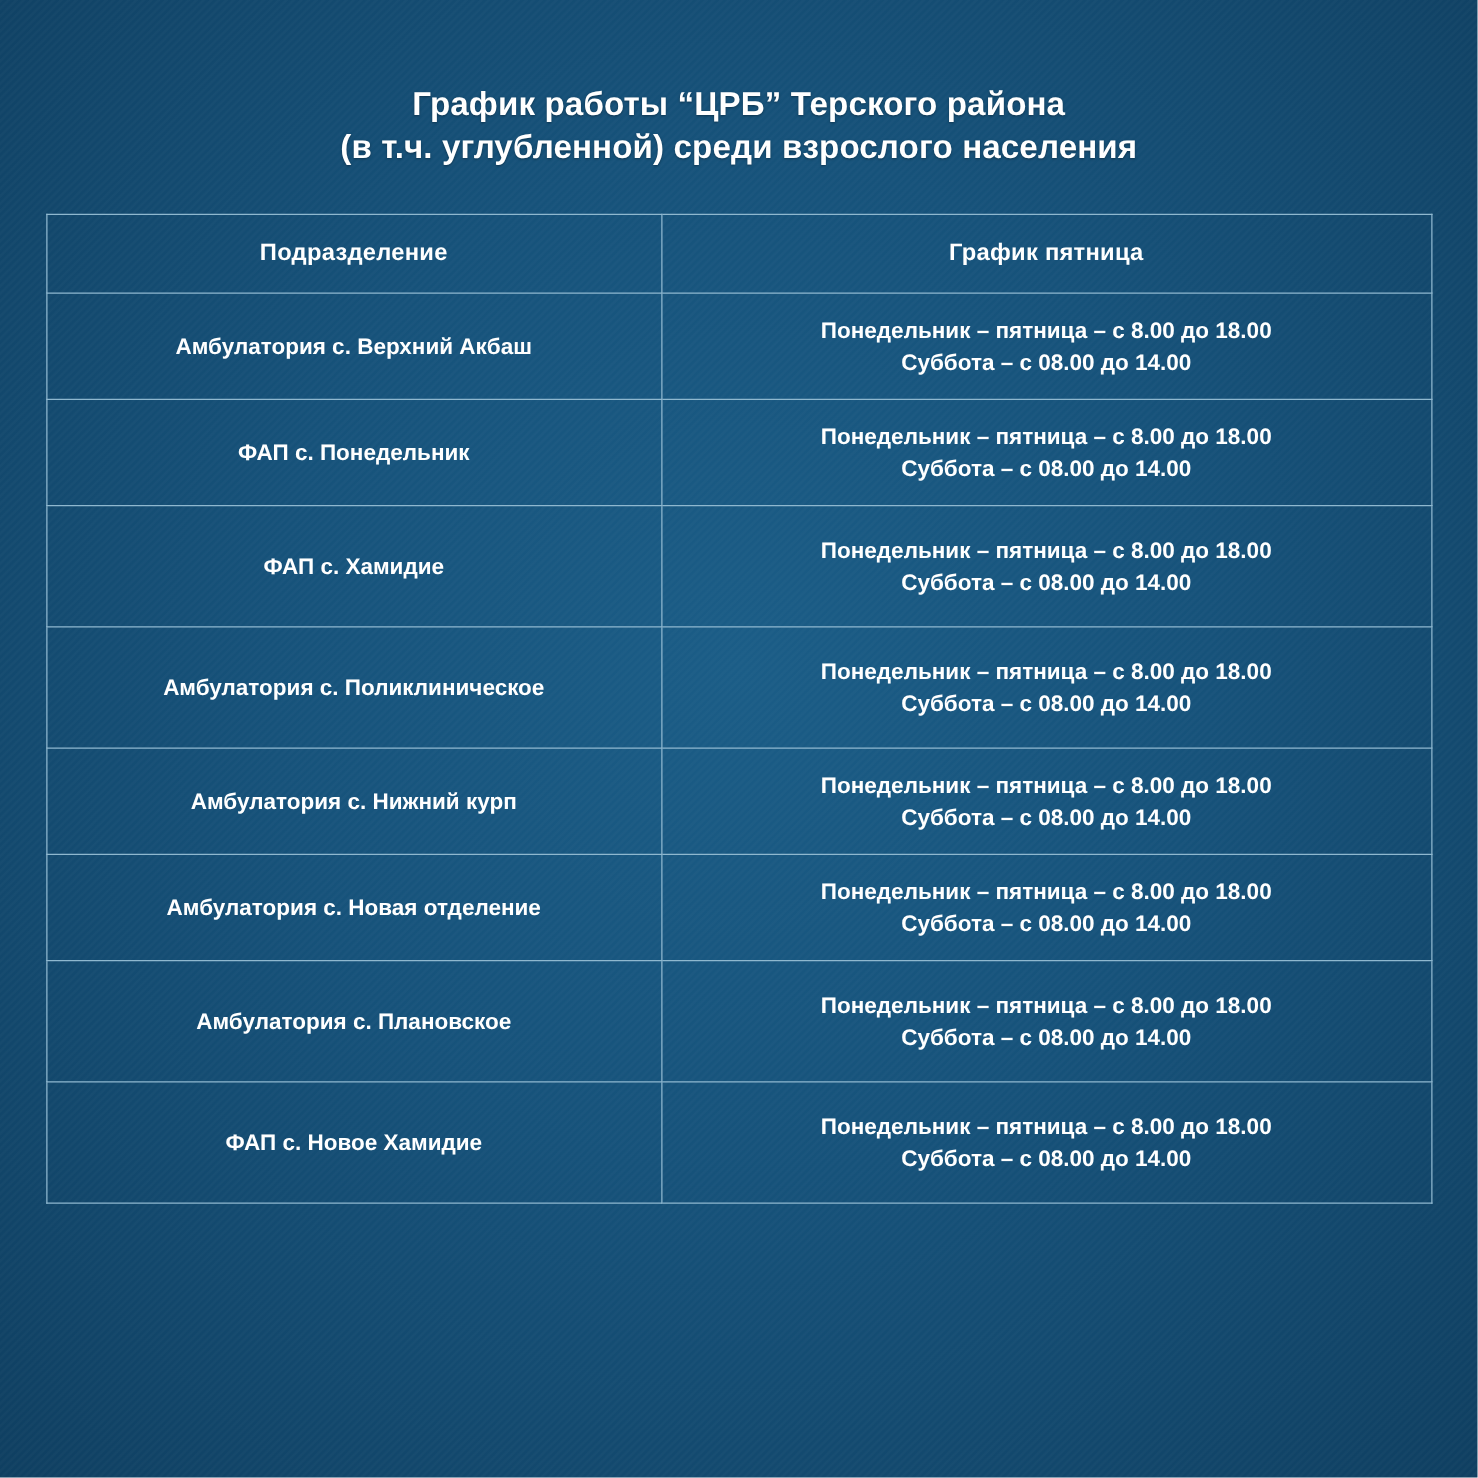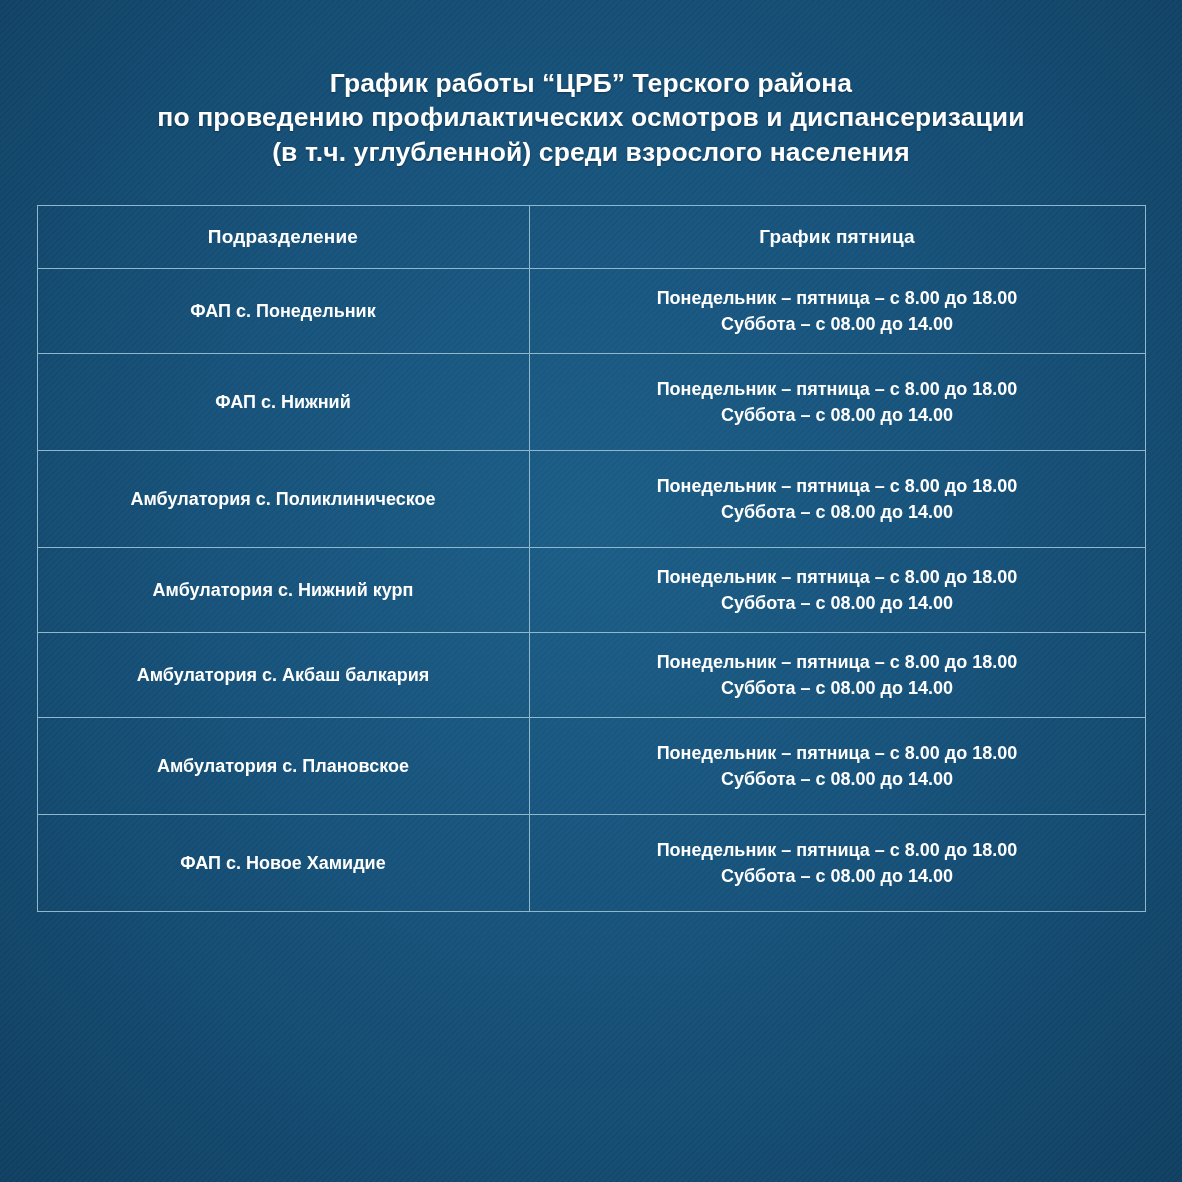--- a/index.html
+++ b/index.html
@@ -77,59 +77,63 @@
     white-space: pre-line;
   }
 </style>
 </head>
 <body>
 
 <div class="page">
 
   <div class="title-block">
     <div class="title-line">График работы “ЦРБ” Терского района</div>
-    <div class="title-line">по проведению профилактических осмотров и диспансеризации</div>
     <div class="title-line">(в т.ч. углубленной) среди взрослого населения</div>
   </div>
 
   <div class="table-wrap">
     <table class="schedule">
       <colgroup>
         <col class="col-unit">
         <col class="col-sched">
       </colgroup>
       <thead>
         <tr>
           <th>Подразделение</th>
           <th>График пятница</th>
         </tr>
       </thead>
       <tbody>
         <tr>
+          <td class="cell-unit">Амбулатория с. Верхний Акбаш</td>
+          <td class="cell-sched">Понедельник – пятница – с 8.00 до 18.00
+Суббота – с 08.00 до 14.00</td>
+        </tr>
+        <tr>
           <td class="cell-unit">ФАП с. Понедельник</td>
           <td class="cell-sched">Понедельник – пятница – с 8.00 до 18.00
 Суббота – с 08.00 до 14.00</td>
         </tr>
         <tr class="tall">
-          <td class="cell-unit">ФАП с. Нижний</td>
+          <td class="cell-unit">ФАП с. Хамидие</td>
           <td class="cell-sched">Понедельник – пятница – с 8.00 до 18.00
 Суббота – с 08.00 до 14.00</td>
         </tr>
         <tr class="tall">
           <td class="cell-unit">Амбулатория с. Поликлиническое</td>
           <td class="cell-sched">Понедельник – пятница – с 8.00 до 18.00
 Суббота – с 08.00 до 14.00</td>
         </tr>
         <tr>
           <td class="cell-unit">Амбулатория с. Нижний курп</td>
           <td class="cell-sched">Понедельник – пятница – с 8.00 до 18.00
 Суббота – с 08.00 до 14.00</td>
         </tr>
         <tr>
-          <td class="cell-unit">Амбулатория с. Акбаш балкария</td>
+          <td class="cell-unit">Амбулатория с. Новая отделение</td>
           <td class="cell-sched">Понедельник – пятница – с 8.00 до 18.00
 Суббота – с 08.00 до 14.00</td>
         </tr>
         <tr class="tall">
           <td class="cell-unit">Амбулатория с. Плановское</td>
           <td class="cell-sched">Понедельник – пятница – с 8.00 до 18.00
 Суббота – с 08.00 до 14.00</td>
         </tr>
         <tr class="tall">
           <td class="cell-unit">ФАП с. Новое Хамидие</td>

